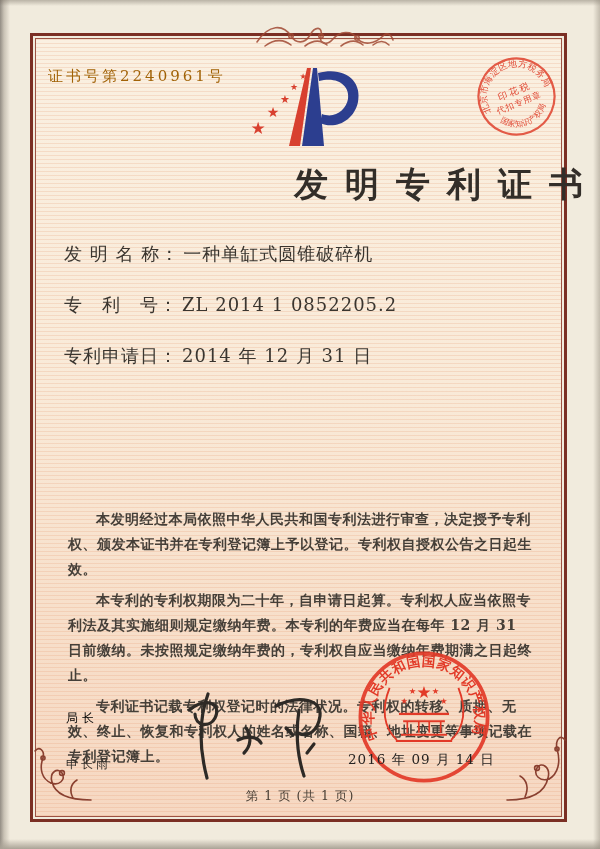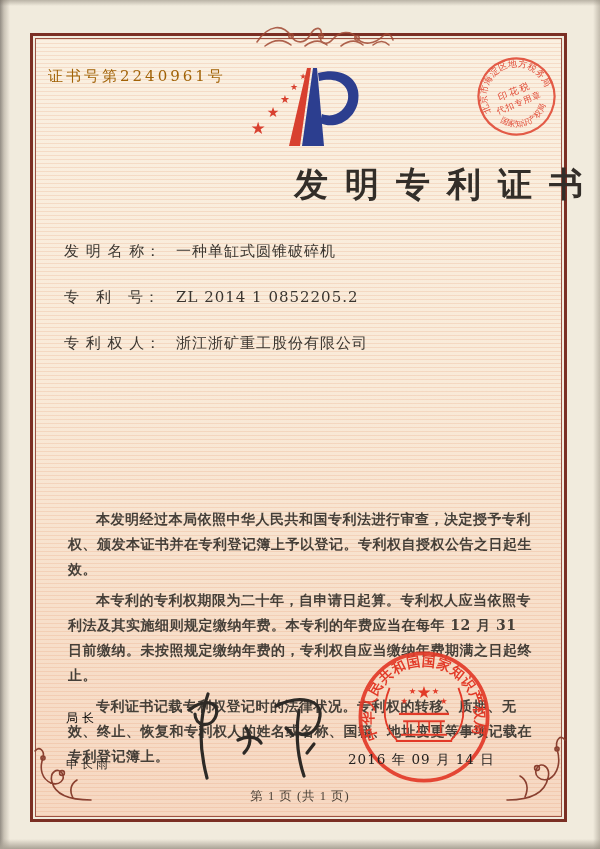--- a/index.html
+++ b/index.html
@@ -28,36 +28,36 @@
       linear-gradient(180deg,#faf0e1 0%,#f9ead8 45%,#f7dfca 75%,#f6d8c2 100%);}
 
   .abs{position:absolute;z-index:3;}
 
   .cert-no{left:48px;top:67px;font-size:15px;letter-spacing:3px;color:#a16207;}
 
   .title{left:0;top:162px;width:600px;text-align:right;font-size:34px;font-weight:700;
     color:#332e29;letter-spacing:17px;text-indent:17px;}
 
   .fields{left:64px;top:242px;width:480px;}
-  .field-row{font-size:15px;color:#3a352f;letter-spacing:1px;margin-bottom:27px;white-space:nowrap;}
+  .field-row{font-size:18px;color:#3a352f;letter-spacing:1px;margin-bottom:27px;white-space:nowrap;}
   .field-label{display:inline-block;min-width:108px;}
   .field-value{margin-left:4px;}
 
   .body-text{left:62px;top:501px;width:478px;font-size:14px;line-height:25px;
     color:#453f38;letter-spacing:.5px;}
   .body-text p{margin:6px;text-indent:2em;font-weight:bold;}
 
   .director-title{left:66px;top:710px;font-size:12px;color:#000000;letter-spacing:4px;}
   .director-name{left:66px;top:739px;font-size:12px;color:#2f2b27;letter-spacing:3px;margin-top:17px;}
 
   .seal-date{left:348px;top:751px;width:170px;font-size:13.5px;color:#262321;
     letter-spacing:1px;z-index:5;}
 
   .footer{left:0;top:788px;width:600px;text-align:center;font-size:12.5px;
-    color:#493f35;letter-spacing:1px;font-family:Liberation Serif, serif;}
+    color:#493f35;letter-spacing:1px;}
 
   svg{display:block;}
   .svg-abs{position:absolute;z-index:4;}
 </style>
 </head>
 <body>
 
 <div class="scan-edge-left"></div>
 <div class="scan-edge-top"></div>
 <div class="scan-edge-bottom"></div>
@@ -133,21 +133,21 @@
 <div class="abs title">发明专利证书</div>
 
 <div class="abs fields">
   <div class="field-row">
     <span class="field-label">发 明 名 称：</span><span class="field-value">一种单缸式圆锥破碎机</span>
   </div>
   <div class="field-row">
     <span class="field-label">专　利　号：</span><span class="field-value">ZL 2014 1 0852205.2</span>
   </div>
   <div class="field-row">
-    <span class="field-label">专 利 权 人：</span><span class="field-value">浙江浙矿重工股份有限公司</span>
+    <span class="field-label">专利申请日：</span><span class="field-value">2014 年 12 月 31 日</span>
   </div>
 </div>
 
 <div class="abs body-text">
   <p>本发明经过本局依照中华人民共和国专利法进行审查，决定授予专利权、颁发本证书并在专利登记簿上予以登记。专利权自授权公告之日起生效。</p>
   <p>本专利的专利权期限为二十年，自申请日起算。专利权人应当依照专利法及其实施细则规定缴纳年费。本专利的年费应当在每年 12 月 31 日前缴纳。未按照规定缴纳年费的，专利权自应当缴纳年费期满之日起终止。</p>
   <p>专利证书记载专利权登记时的法律状况。专利权的转移、质押、无效、终止、恢复和专利权人的姓名或名称、国籍、地址变更等事项记载在专利登记簿上。</p>
 </div>
 
 <div class="abs director-title">局长</div>

